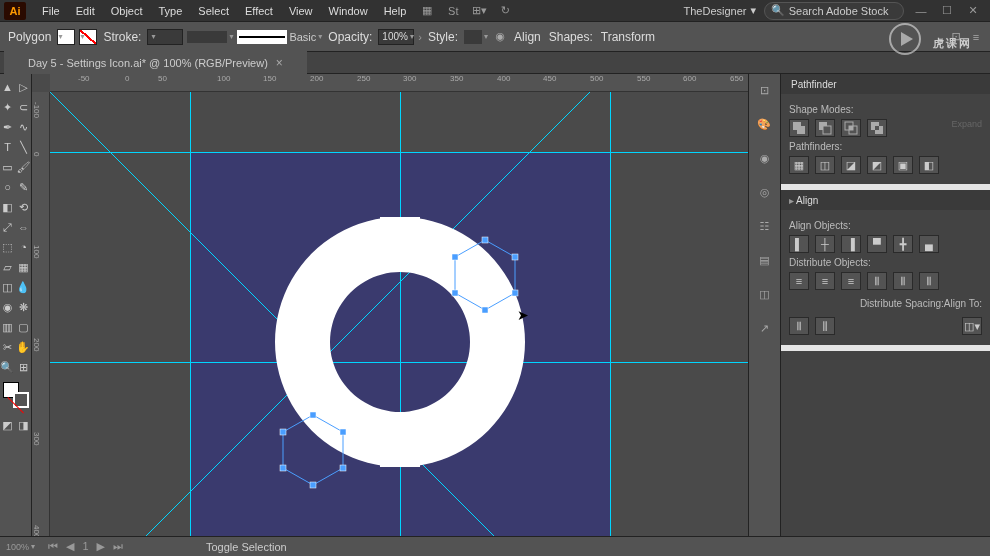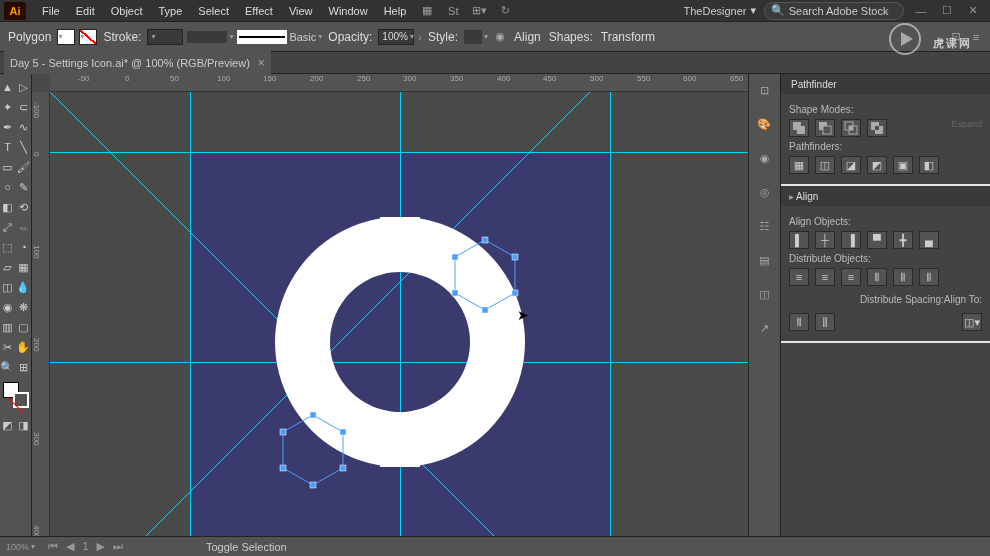--- a/index.html
+++ b/index.html
@@ -14,21 +14,21 @@
 .swatch{width:18px;height:16px;border:1px solid #222}
 .swatch.white{background:#fff}
 .swatch.none{background:linear-gradient(to top right,#fff 0%,#fff 45%,red 45%,red 55%,#fff 55%)}
 .dd{display:flex;align-items:center;gap:2px;color:#999;font-size:9px}
 .dd::after{content:"▾";font-size:8px;color:#999}
 .num-field{width:36px;height:16px;background:#3a3a3a;border:1px solid #222;display:flex;align-items:center;padding:0 3px;color:#ddd;font-size:10px}
 .brush-prev{width:50px;height:14px;background:#fff;position:relative}
 .brush-prev::after{content:"";position:absolute;left:2px;right:2px;top:6px;height:2px;background:#000}
 .ctrl-icon{width:16px;height:16px;display:flex;align-items:center;justify-content:center;color:#aaa}
 .tab-bar{height:22px;background:#434343;display:flex;align-items:center;padding-left:4px;border-bottom:1px solid #222}
-.doc-tab{height:36px;background:#535353;padding:0 6px;display:flex;align-items:center;gap:8px;font-size:10px;color:#eee}
+.doc-tab{height:36px;background:#535353;padding:0 24px;display:flex;align-items:center;gap:8px;font-size:10px;color:#eee}
 .doc-tab .x{color:#aaa;font-size:12px}
 .search-box{width:140px;height:18px;background:#3a3a3a;border:1px solid #555;border-radius:9px;display:flex;align-items:center;padding:0 6px;gap:4px;color:#888;font-size:10px}
 .main{display:flex;height:462px}
 .toolbar{width:32px;background:#535353;display:flex;flex-direction:column;align-items:center;padding-top:4px;gap:2px;border-right:1px solid #222}
 .toolbar.double{width:32px}
 .tool-row{display:flex;gap:0}
 .tool{width:16px;height:18px;display:flex;align-items:center;justify-content:center;color:#ccc}
 .fill-stroke{width:26px;height:26px;position:relative;margin-top:4px}
 .fill-stroke .f{width:16px;height:16px;background:#fff;border:1px solid #000;position:absolute;top:0;left:0}
 .fill-stroke .s{width:16px;height:16px;background:#535353;border:2px solid #fff;position:absolute;bottom:0;right:0}
@@ -43,21 +43,21 @@
 .guide.h{height:1px;left:0;right:0}
 .guide.v{width:1px;top:0;bottom:0}
 .shape{position:absolute}
 .gear{left:225px;top:125px;width:250px;height:250px}
 .hex{fill:none;stroke:#4a9eff;stroke-width:1}
 .anchor{fill:#4a9eff;stroke:#fff;stroke-width:0.5}
 .cursor{position:absolute;left:467px;top:215px;font-size:14px;color:#000}
 .right-dock{width:32px;background:#535353;display:flex;flex-direction:column;align-items:center;padding-top:6px;gap:14px;border-left:1px solid #222}
 .dock-icon{width:20px;height:20px;display:flex;align-items:center;justify-content:center;color:#aaa}
 .panels{width:210px;background:#434343;display:flex;flex-direction:column;border-left:1px solid #222}
-.panel{border-bottom:2px solid #e5e5e5}
+.panel{border-bottom:6px solid #e5e5e5}
 .panel-head{height:20px;display:flex;align-items:center;padding:0 8px;font-size:10px;color:#ddd;background:#3a3a3a}
 .panel-head::before{content:"▸ ";color:#999;margin-right:2px}
 .panel-head.open::before{content:"";}
 .panel-body{padding:6px 8px}
 .panel-sub{font-size:10px;color:#bbb;margin:4px 0}
 .btn-row{display:flex;gap:6px;margin:4px 0}
 .mode-btn{width:20px;height:18px;background:#535353;border:1px solid #2a2a2a;display:flex;align-items:center;justify-content:center}
 .mode-btn svg{width:14px;height:14px}
 .status{position:absolute;bottom:0;left:0;right:0;height:20px;background:#535353;border-top:1px solid #222;display:flex;align-items:center;padding:0 6px;gap:10px;font-size:10px;color:#ccc}
 .status .nav{display:flex;gap:2px}
@@ -204,21 +204,21 @@
     <div class="tool-row" style="margin-top:6px">
         <div class="tool">◩</div>
         <div class="tool">◨</div>
       </div>
   </div>
 
   <div class="canvas-wrap">
     <div class="ruler-h">
       <span class="ruler-tick" style="left:28px">-50</span>
       <span class="ruler-tick" style="left:75px">0</span>
-      <span class="ruler-tick" style="left:120px">50</span>
+      <span class="ruler-tick" style="left:108px">50</span>
       <span class="ruler-tick" style="left:167px">100</span>
       <span class="ruler-tick" style="left:213px">150</span>
       <span class="ruler-tick" style="left:260px">200</span>
       <span class="ruler-tick" style="left:307px">250</span>
       <span class="ruler-tick" style="left:353px">300</span>
       <span class="ruler-tick" style="left:400px">350</span>
       <span class="ruler-tick" style="left:447px">400</span>
       <span class="ruler-tick" style="left:493px">450</span>
       <span class="ruler-tick" style="left:540px">500</span>
       <span class="ruler-tick" style="left:587px">550</span>

